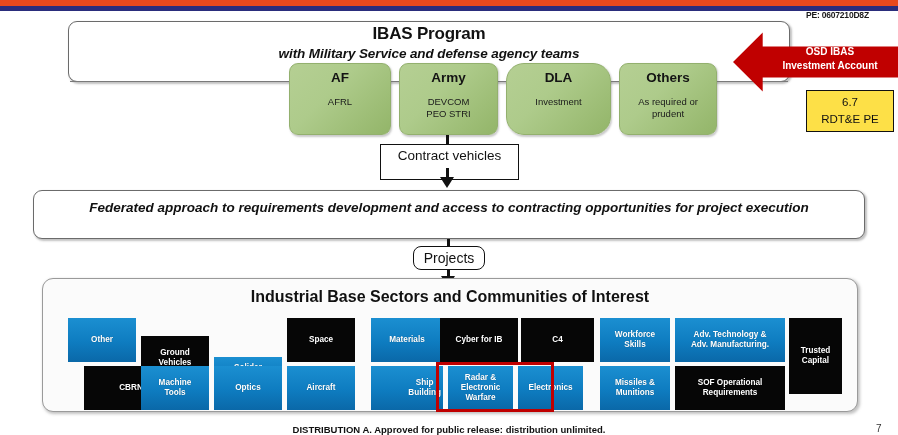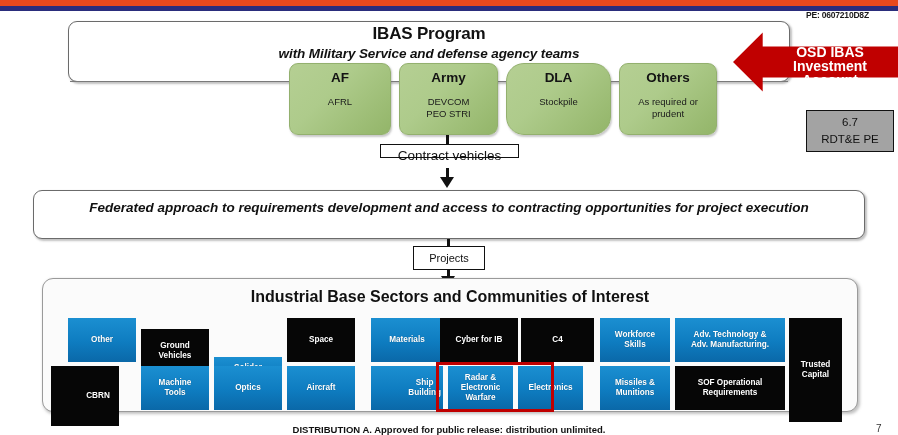--- a/index.html
+++ b/index.html
@@ -69,45 +69,44 @@
   }
 
   
   .red-arrow{
     position:absolute;left:733px;top:27px;width:165px;height:70px;
     background:#c00000;
     clip-path:polygon(0% 50%, 18% 8%, 18% 28%, 100% 28%, 100% 72%, 18% 72%, 18% 92%);
   }
   .osd-text{
     position:absolute;left:766px;top:45px;width:128px;
-    text-align:center;font-size:14px;font-weight:bold;color:#ffffff;
+    text-align:center;font-size:10px;font-weight:bold;color:#ffffff;
     line-height:14px;
   }
   .pe-box{
     position:absolute;left:806px;top:90px;width:88px;height:42px;
-    border:1.2px solid #111;background:#a3a3a3;box-sizing:border-box;
+    border:1.2px solid #111;background:#fde047;box-sizing:border-box;
     text-align:center;
-    margin-top:20px;
   }
   .pe-box .l1{position:absolute;left:0;top:5px;width:100%;font-size:11.5px;color:#111;}
   .pe-box .l2{position:absolute;left:0;top:22px;width:100%;font-size:11.5px;color:#111;}
 
   
   .stem{position:absolute;background:#111;}
   .arrow-down{
     position:absolute;width:0;height:0;
     border-left:7.5px solid transparent;border-right:7.5px solid transparent;
     border-top:11px solid #111;
   }
   .label-box{
     position:absolute;border:1.2px solid #111;background:#ffffff;
     box-sizing:border-box;text-align:center;color:#111;
   }
-  .contract-box{left:380px;top:144px;width:139px;height:14px;font-size:13.5px;line-height:22px;}
-  .projects-box{left:413px;top:246px;width:72px;height:24px;font-size:11px;line-height:22px;}
+  .contract-box{left:380px;top:144px;width:139px;height:36px;font-size:13.5px;line-height:22px;}
+  .projects-box{left:413px;top:246px;width:72px;height:24px;font-size:14px;line-height:22px;border-radius:8px;}
 
   
   .federated-box{
     position:absolute;left:33px;top:190px;width:832px;height:49px;
     border:1.2px solid #6b6b6b;border-radius:9px;background:#ffffff;
     box-shadow:1.5px 1.5px 2px rgba(120,120,120,.45);
     box-sizing:border-box;
   }
   .federated-text{
     position:absolute;left:45px;top:198px;width:808px;
@@ -179,21 +178,21 @@
       </div>
       <div class="gbox" style="left: 289px; width: 102px;">
         <div class="g-title">AF</div>
         <div class="g-sub">
           <div>AFRL</div>
         </div>
       </div>
       <div class="gbox" style="left: 506px; width: 105px; border-radius: 18px;">
         <div class="g-title">DLA</div>
         <div class="g-sub">
-          <div>Stockpile</div>
+          <div>Investment</div>
         </div>
       </div>
       <div class="gbox" style="left: 619px; width: 98px;">
         <div class="g-title">Others</div>
         <div class="g-sub">
           <div>As required or</div>
           <div>prudent</div>
         </div>
       </div>
     </div>
@@ -221,21 +220,21 @@
   <div class="stem" style="left:447px;top:270px;width:3px;height:8px;"></div>
   <div class="arrow-down" style="left:441px;top:276px;"></div>
 
   <div class="ib-panel"></div>
   <div class="ib-title">Industrial Base Sectors and Communities of Interest</div>
 
   <div id="tiles-layer">
       <div class="tile blue" style="left: 68px; top: 318px; width: 68px; height: 44px;">
         <span>Other</span>
       </div>
-      <div class="tile black" style="left: 141px; top: 329px; width: 68px; height: 44px; text-align: center;">
+      <div class="tile black" style="left: 141px; top: 336px; width: 68px; height: 44px; text-align: center;">
         <span>Ground<br>Vehicles</span>
       </div>
       <div class="tile blue" style="left: 214px; top: 318px; width: 68px; height: 32px; margin-top: 39px;">
         <span>Solider<br>Systems</span>
       </div>
       <div class="tile black" style="left: 287px; top: 318px; width: 68px; height: 44px;">
         <span>Space</span>
       </div>
       <div class="tile blue" style="left: 371px; top: 318px; width: 72px; height: 44px;">
         <span>Materials</span>
@@ -245,21 +244,21 @@
       </div>
       <div class="tile black" style="left: 521px; top: 318px; width: 73px; height: 44px;">
         <span>C4</span>
       </div>
       <div class="tile blue" style="left: 600px; top: 318px; width: 70px; height: 44px;">
         <span>Workforce<br>Skills</span>
       </div>
       <div class="tile blue" style="left: 675px; top: 318px; width: 110px; height: 44px;">
         <span>Adv. Technology &amp;<br>Adv. Manufacturing.</span>
       </div>
-      <div class="tile black" style="left: 51px; top: 366px; width: 68px; height: 60px; padding-left: 28px;">
+      <div class="tile black" style="left: 84px; top: 366px; width: 68px; height: 44px; padding-left: 28px;">
         <span>CBRN</span>
       </div>
       <div class="tile blue" style="left: 141px; top: 366px; width: 68px; height: 44px;">
         <span>Machine<br>Tools</span>
       </div>
       <div class="tile blue" style="left: 214px; top: 366px; width: 68px; height: 44px;">
         <span>Optics</span>
       </div>
       <div class="tile blue" style="left: 287px; top: 366px; width: 68px; height: 44px;">
         <span>Aircraft</span>
@@ -272,21 +271,21 @@
       </div>
       <div class="tile blue" style="left: 518px; top: 366px; width: 65px; height: 44px;">
         <span>Electronics</span>
       </div>
       <div class="tile blue" style="left: 600px; top: 366px; width: 70px; height: 44px;">
         <span>Missiles &amp;<br>Munitions</span>
       </div>
       <div class="tile black" style="left: 675px; top: 366px; width: 110px; height: 44px;">
         <span>SOF Operational<br>Requirements</span>
       </div>
-      <div class="tile black" style="left: 789px; top: 318px; width: 53px; height: 104px;">
+      <div class="tile black" style="left: 789px; top: 318px; width: 53px; height: 76px;">
         <span>Trusted<br>Capital</span>
       </div>
     </div>
   <div class="red-outline"></div>
 
   <div class="footer">DISTRIBUTION A. Approved for public release: distribution unlimited.</div>
   <div class="page-num">7</div>
 
 </div>
 

